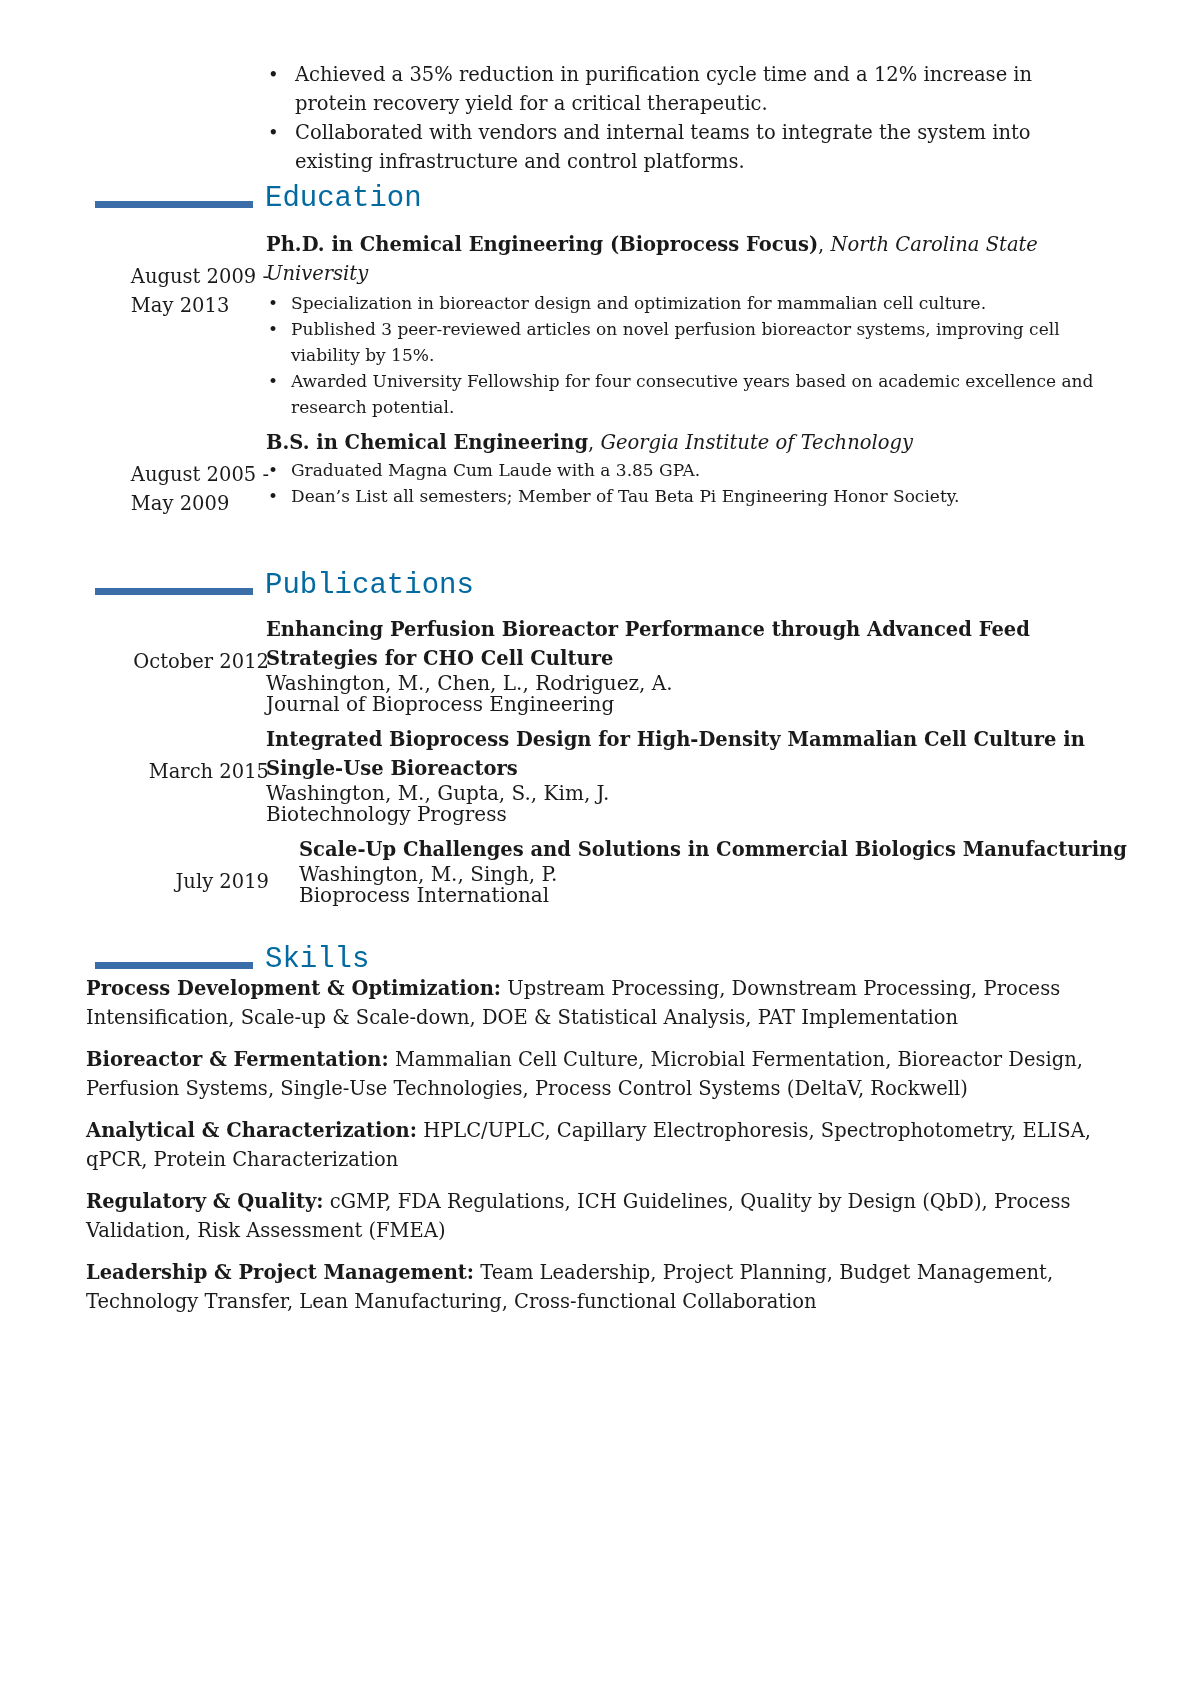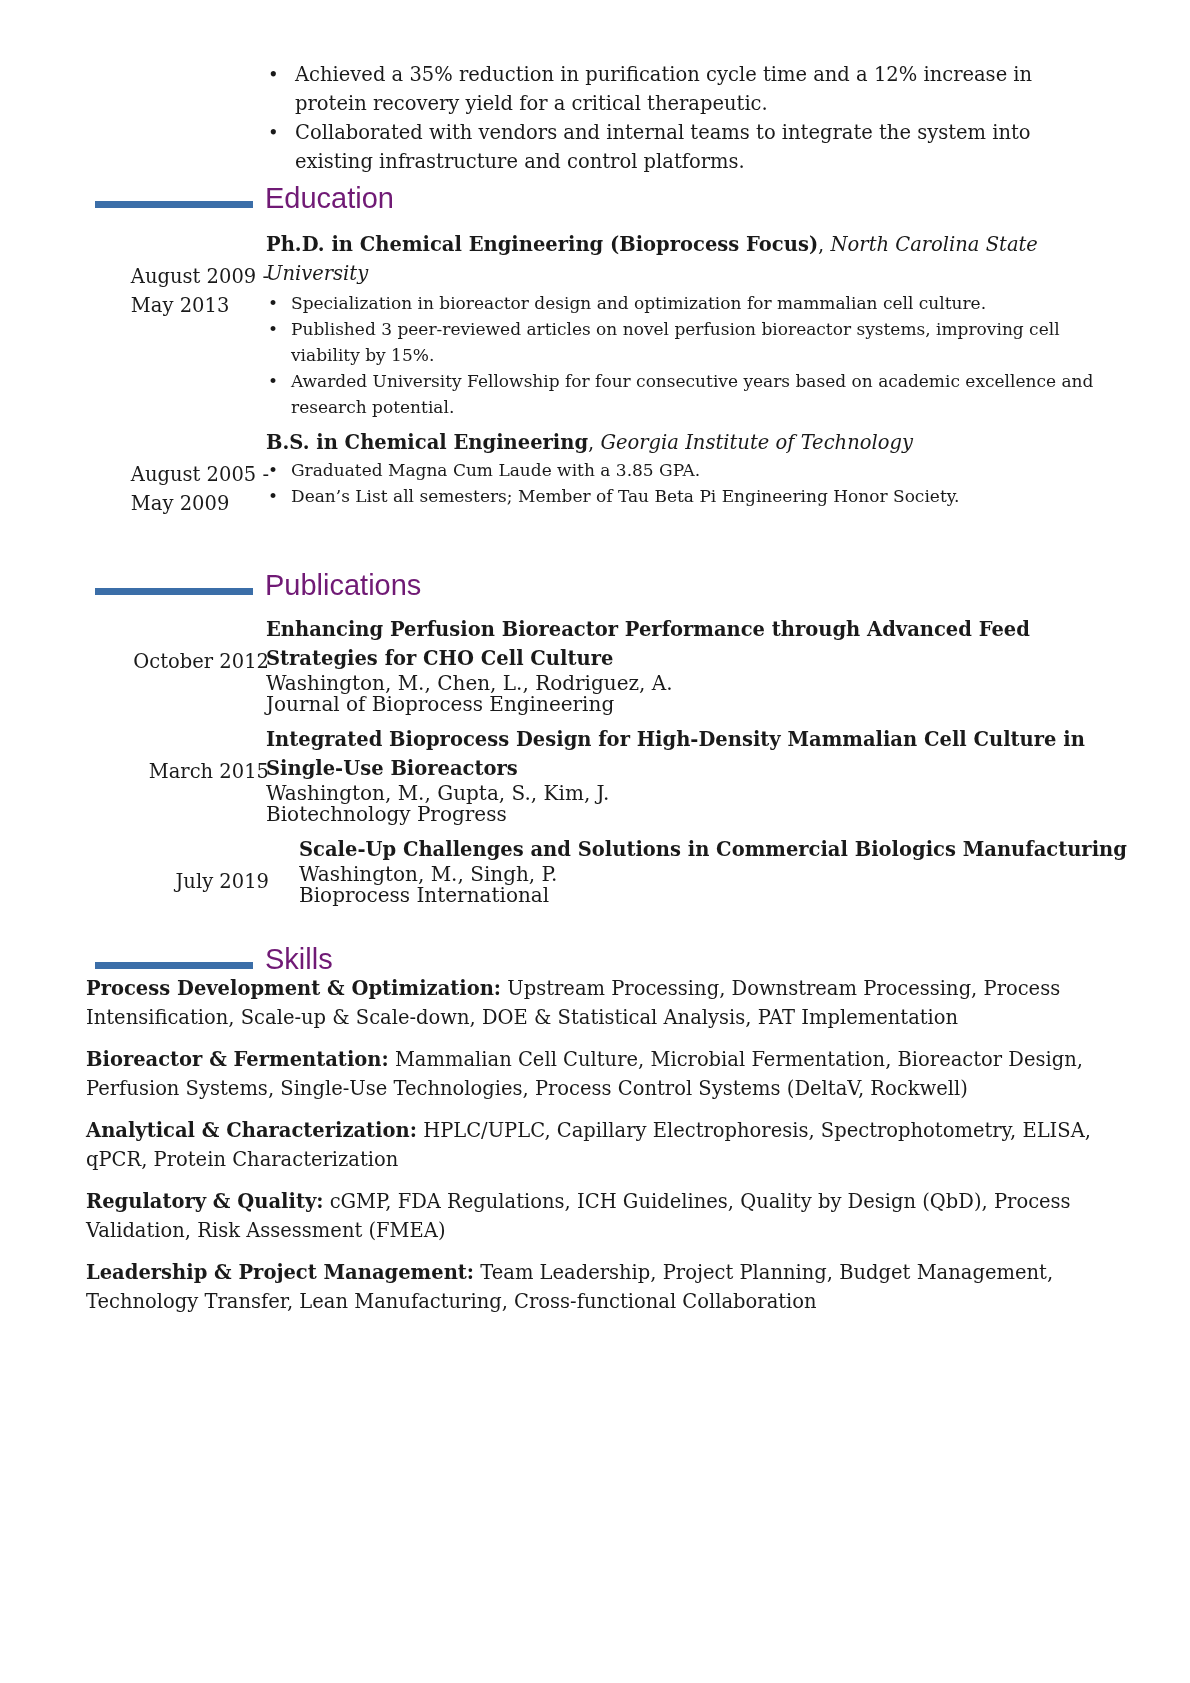--- a/index.html
+++ b/index.html
@@ -7,21 +7,21 @@
     width: 1190px; height: 1683px; position: relative; overflow: hidden;
     font-family: "DejaVu Serif", "Liberation Serif", serif;
     color: #1a1a1a;
   }
   .page { position: absolute; left: 0; top: 0; width: 1190px; }
   .bullets { position: absolute; left: 266px; width: 840px; margin: 0; padding: 0; list-style: none; }
   .bullets li { position: relative; padding-left: 29px; font-size: 19.5px; line-height: 29px; }
   .bullets li::before { content: "•"; position: absolute; left: 2px; top: 0; font-size: 18px; }
   .sec-head { position: absolute; left: 95px; height: 36px; }
   .sec-head .bar { position: absolute; left: 0; top: 15px; width: 158px; height: 7px; background: #3b6ea8; }
-  .sec-head .title { position: absolute; left: 170px; top: -4px; font-size: 29px; color: #701a75; white-space: nowrap; font-family: Liberation Sans, sans-serif; text-align: center; }
+  .sec-head .title { position: absolute; left: 170px; top: -4px; font-size: 29px; color: #0369a1; white-space: nowrap; font-family: Liberation Mono, monospace; text-align: center; }
   .date { position: absolute; right: 921px; font-size: 19.5px; line-height: 29px; white-space: nowrap; margin-top: 32px; }
   .entry { position: absolute; left: 266px; width: 840px; }
   .entry .head { font-size: 19.5px; line-height: 29px; }
   .entry .head b { font-weight: bold; }
   .entry .head i { font-style: italic; }
   .entry .sub { list-style: none; margin: 0; padding: 0; }
   .entry .sub li { position: relative; padding-left: 25px; font-size: 17px; line-height: 26px; }
   .entry .sub li::before { content: "•"; position: absolute; left: 2px; top: 0; }
   .pub { position: absolute; left: 266px; width: 840px; }
   .pub .t { font-weight: bold; font-size: 19.5px; line-height: 29px; }

